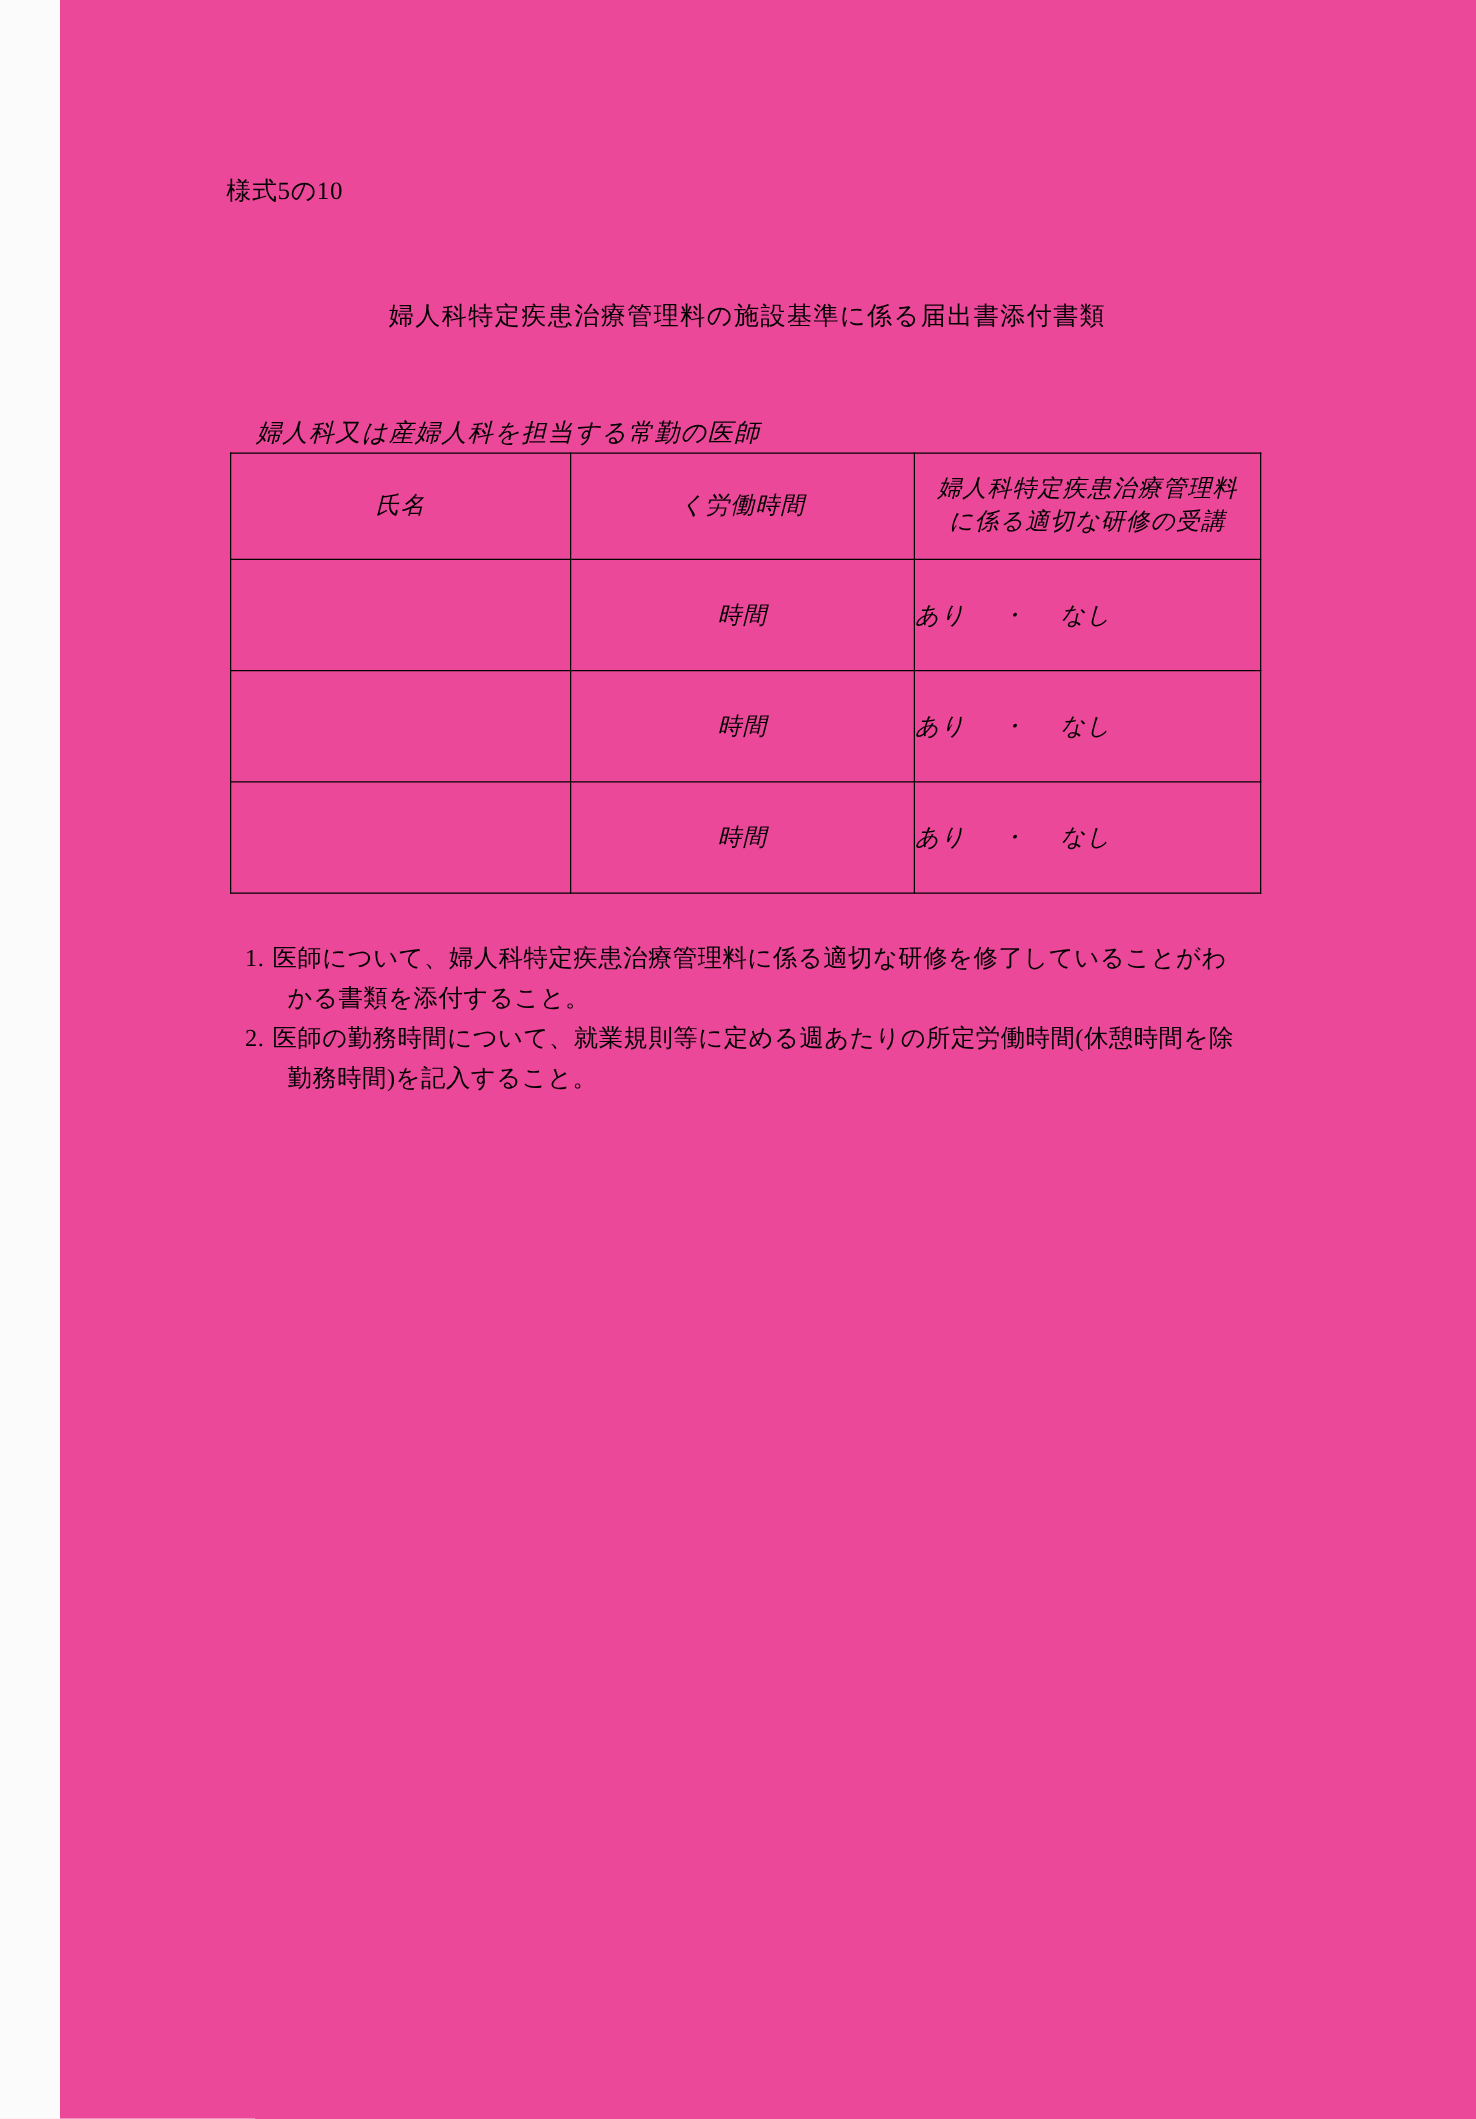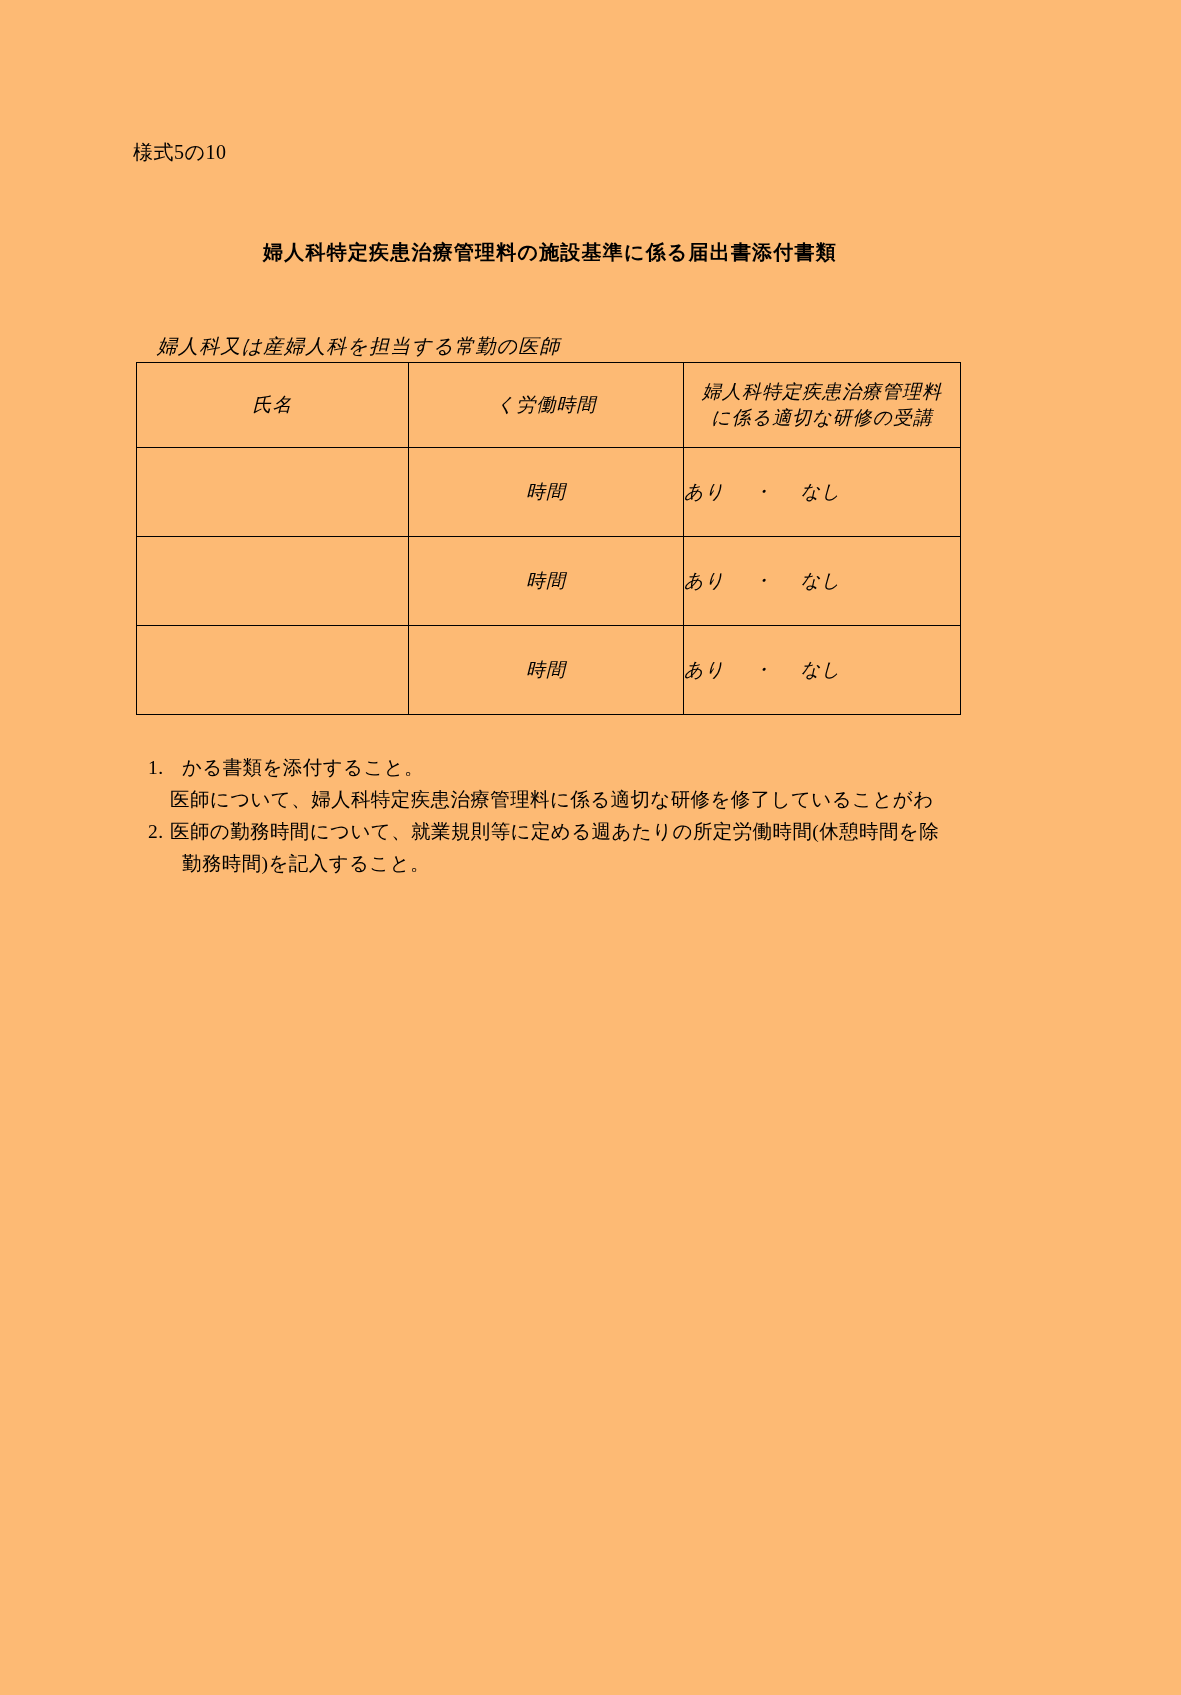--- a/index.html
+++ b/index.html
@@ -11,40 +11,40 @@
     width: 1181px;
     height: 1695px;
     position: relative;
     font-family: "Liberation Serif", "DejaVu Serif", serif;
     color: #000;
     -webkit-font-smoothing: none;
   }
   .page {
     position: absolute;
     inset: 0;
-    background: #fdba74;
+    background: #ec4899;
+    margin-left: 48px;
   }
   .form-code {
     position: absolute;
     left: 133px;
     top: 139px;
     font-size: 20px;
     letter-spacing: 0.5px;
     white-space: nowrap;
   }
   .doc-title {
     position: absolute;
     left: 0;
     top: 239px;
     width: 1100px;
     text-align: center;
     font-size: 20px;
     letter-spacing: 1.2px;
     white-space: nowrap;
-    font-weight: bold;
   }
   .section-label {
     position: absolute;
     left: 157px;
     top: 333px;
     font-size: 20px;
     letter-spacing: 1.1px;
     white-space: nowrap;
     font-style: italic;
   }
@@ -177,22 +177,22 @@
           <span class="opt">なし</span>
         </td>
       </tr>
     </tbody>
   </table>
 
   <div class="notes">
 
     <p class="note-item">
       <span class="note-num">1.</span>
+      <span class="note-line">医師について、婦人科特定疾患治療管理料に係る適切な研修を修了していることがわ</span>
       <span class="note-line cont">かる書類を添付すること。</span>
-      <span class="note-line">医師について、婦人科特定疾患治療管理料に係る適切な研修を修了していることがわ</span>
     </p>
 
     <p class="note-item">
       <span class="note-num">2.</span>
       <span class="note-line">医師の勤務時間について、就業規則等に定める週あたりの所定労働時間(休憩時間を除</span>
       <span class="note-line cont">勤務時間)を記入すること。</span>
     </p>
   </div>
 
 </div>

